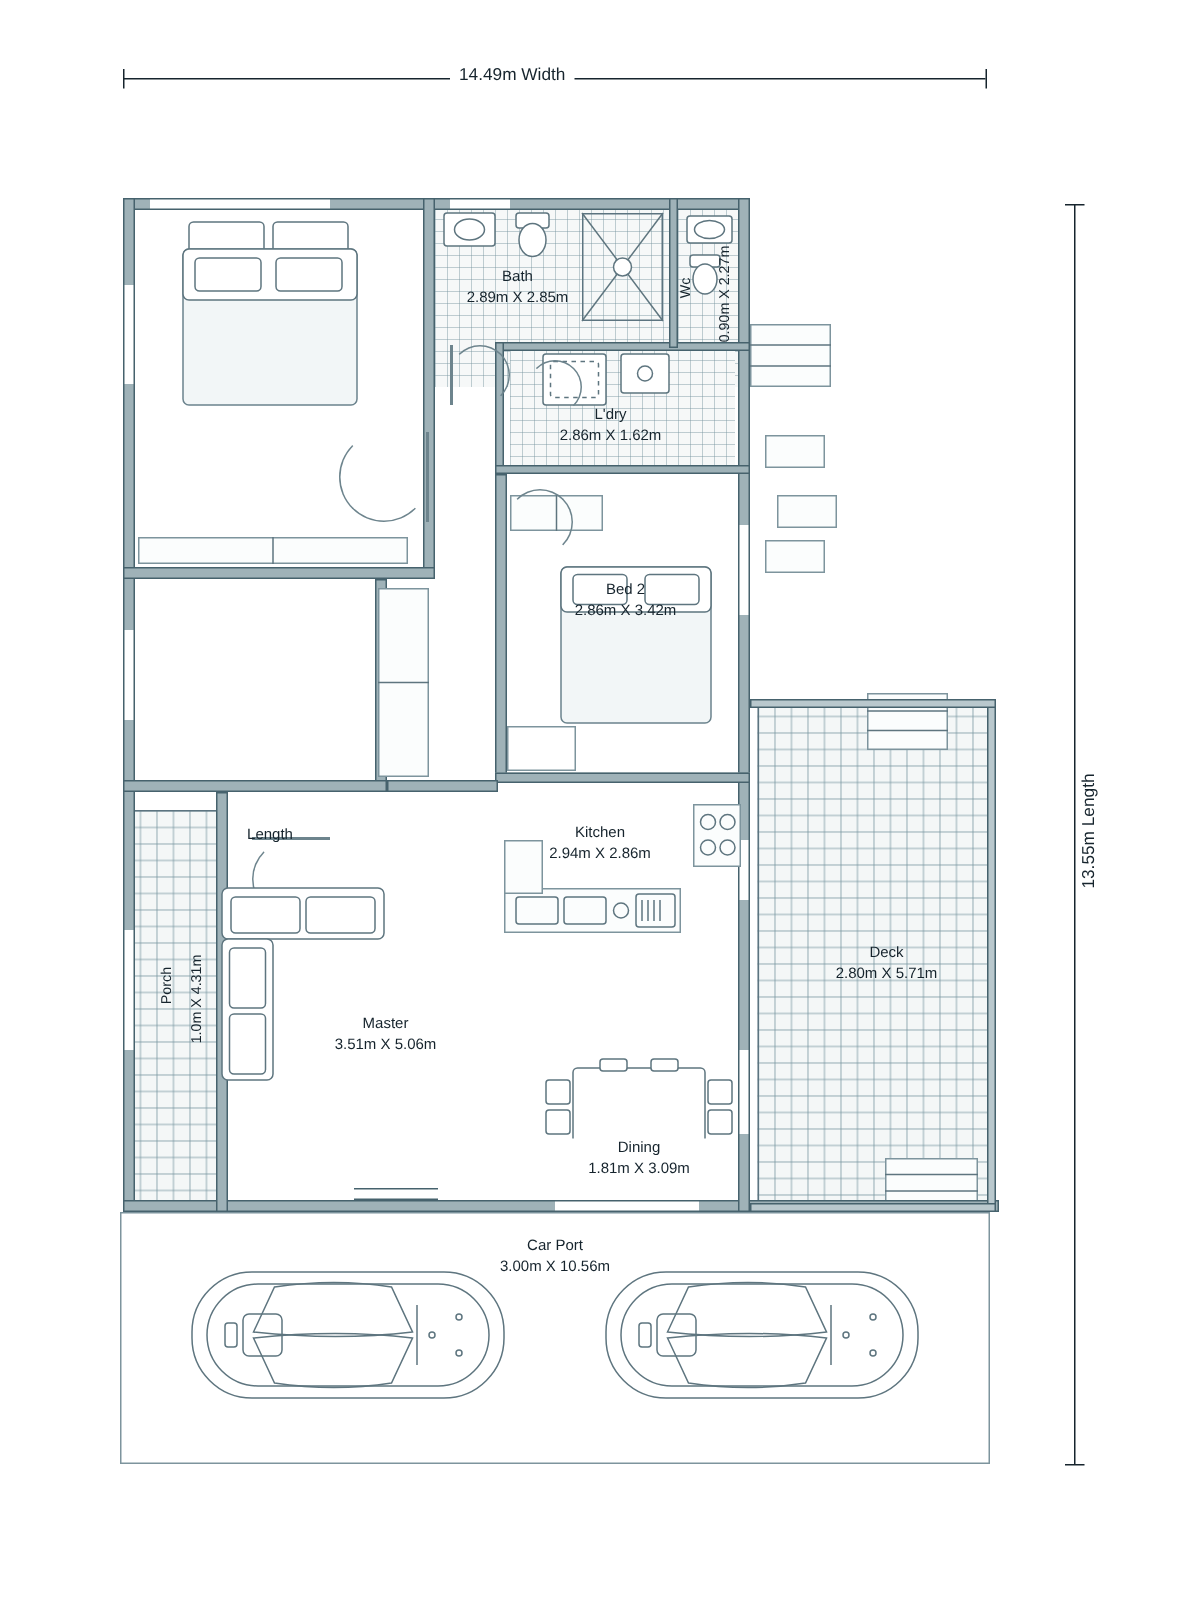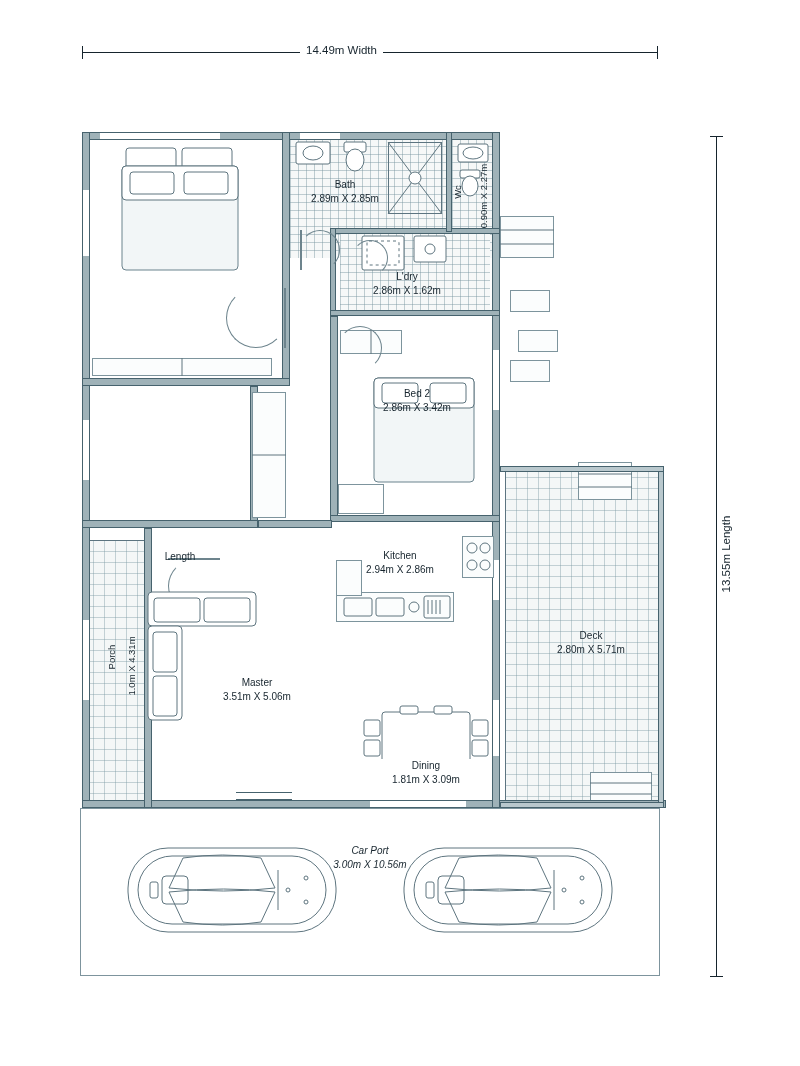--- a/index.html
+++ b/index.html
@@ -420,18 +420,18 @@
   <div class="room-label" style="left:371px; top:759px; width:110px; background:#ffffff;">
     <span class="nm">Dining</span>
     <span class="dm">1.81m X 3.09m</span>
   </div>
 
   <div class="room-label" style="left:532px; top:629px; width:118px;">
     <span class="nm">Deck</span>
     <span class="dm">2.80m X 5.71m</span>
   </div>
 
-  <div class="room-label" style="left:310px; top:844px; width:120px;font-style:italic;">
+  <div class="room-label" style="left:310px; top:824px; width:120px;">
     <span class="nm">Car Port</span>
     <span class="dm">3.00m X 10.56m</span>
   </div>
 
 </div>
 
 </body></html>

